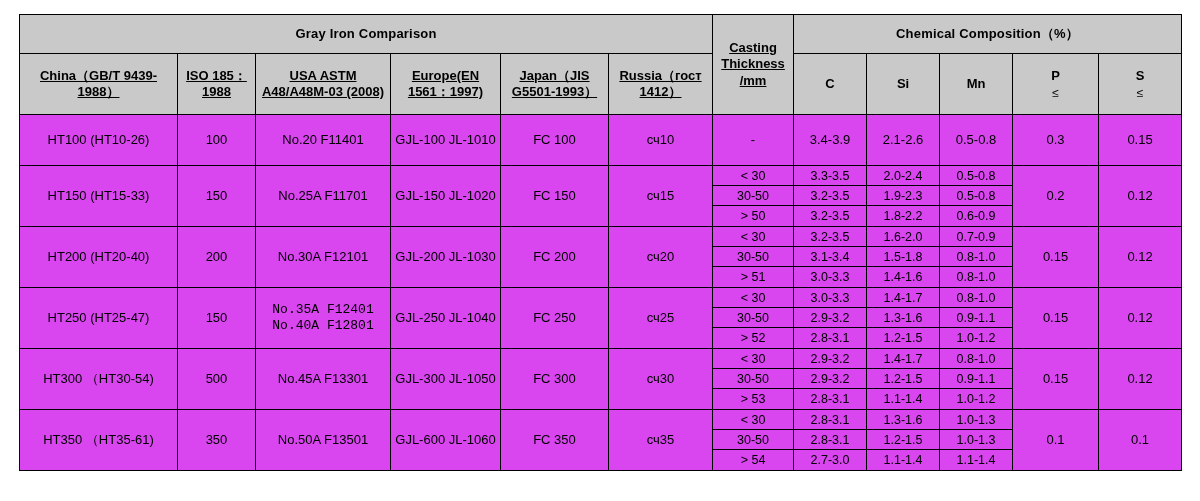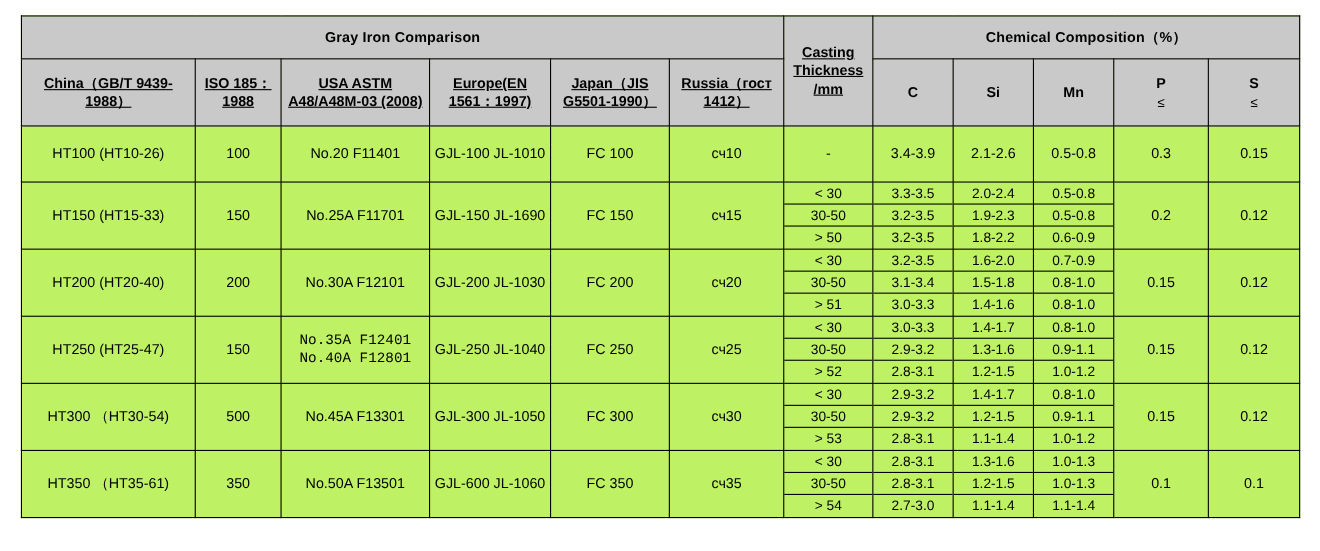--- a/index.html
+++ b/index.html
@@ -18,21 +18,21 @@
     width: 1200px;
     height: 501px;
     position: relative;
     box-sizing: border-box;
   }
   table.comp {
     border-collapse: collapse;
     table-layout: fixed;
     width: 1162px;
     margin: 14px 0 0 19px;
-    background: #bef264;
+    background: #d946ef;
   }
   table.comp td, table.comp th {
     border: 1px solid #000000;
     padding: 0;
     text-align: center;
     vertical-align: middle;
     font-size: 13px;
     line-height: 1.25;
   }
   .hdr-title {
@@ -124,21 +124,21 @@
       <tr>
         <th class="hdr-title" colspan="6">Gray Iron Comparison</th>
         <th class="hdr-sub" rowspan="2">Casting Thickness /mm</th>
         <th class="hdr-title" colspan="5">Chemical Composition（%）</th>
       </tr>
       <tr>
         <th class="hdr-sub">China（GB/T 9439-1988）</th>
         <th class="hdr-sub">ISO 185：1988</th>
         <th class="hdr-sub">USA ASTM A48/A48M-03 (2008)</th>
         <th class="hdr-sub">Europe(EN 1561：1997)</th>
-        <th class="hdr-sub">Japan（JIS G5501-1990）</th>
+        <th class="hdr-sub">Japan（JIS G5501-1993）</th>
         <th class="hdr-sub">Russia（гост 1412）</th>
         <th class="hdr-elem">C</th>
         <th class="hdr-elem">Si</th>
         <th class="hdr-elem">Mn</th>
         <th class="hdr-elem-small">
           <span>P</span>
           <span class="lte">≤</span>
         </th>
         <th class="hdr-elem-small">
           <span>S</span>
@@ -160,21 +160,21 @@
         <td class="plaincell">2.1-2.6</td>
         <td class="plaincell">0.5-0.8</td>
         <td class="plaincell">0.3</td>
         <td class="plaincell">0.15</td>
       </tr>
 
       <tr class="row-tall">
         <td class="grade-cell">HT150 (HT15-33)</td>
         <td class="plaincell">150</td>
         <td class="plaincell">No.25A F11701</td>
-        <td class="plaincell">GJL-150 JL-1690</td>
+        <td class="plaincell">GJL-150 JL-1020</td>
         <td class="plaincell">FC 150</td>
         <td class="plaincell">сч15</td>
         <td class="stack thick">
           <span class="s">&lt; 30</span>
           <span class="s">30-50</span>
           <span class="s">&gt; 50</span>
         </td>
         <td class="stack">
           <span class="s">3.3-3.5</span>
           <span class="s">3.2-3.5</span>

